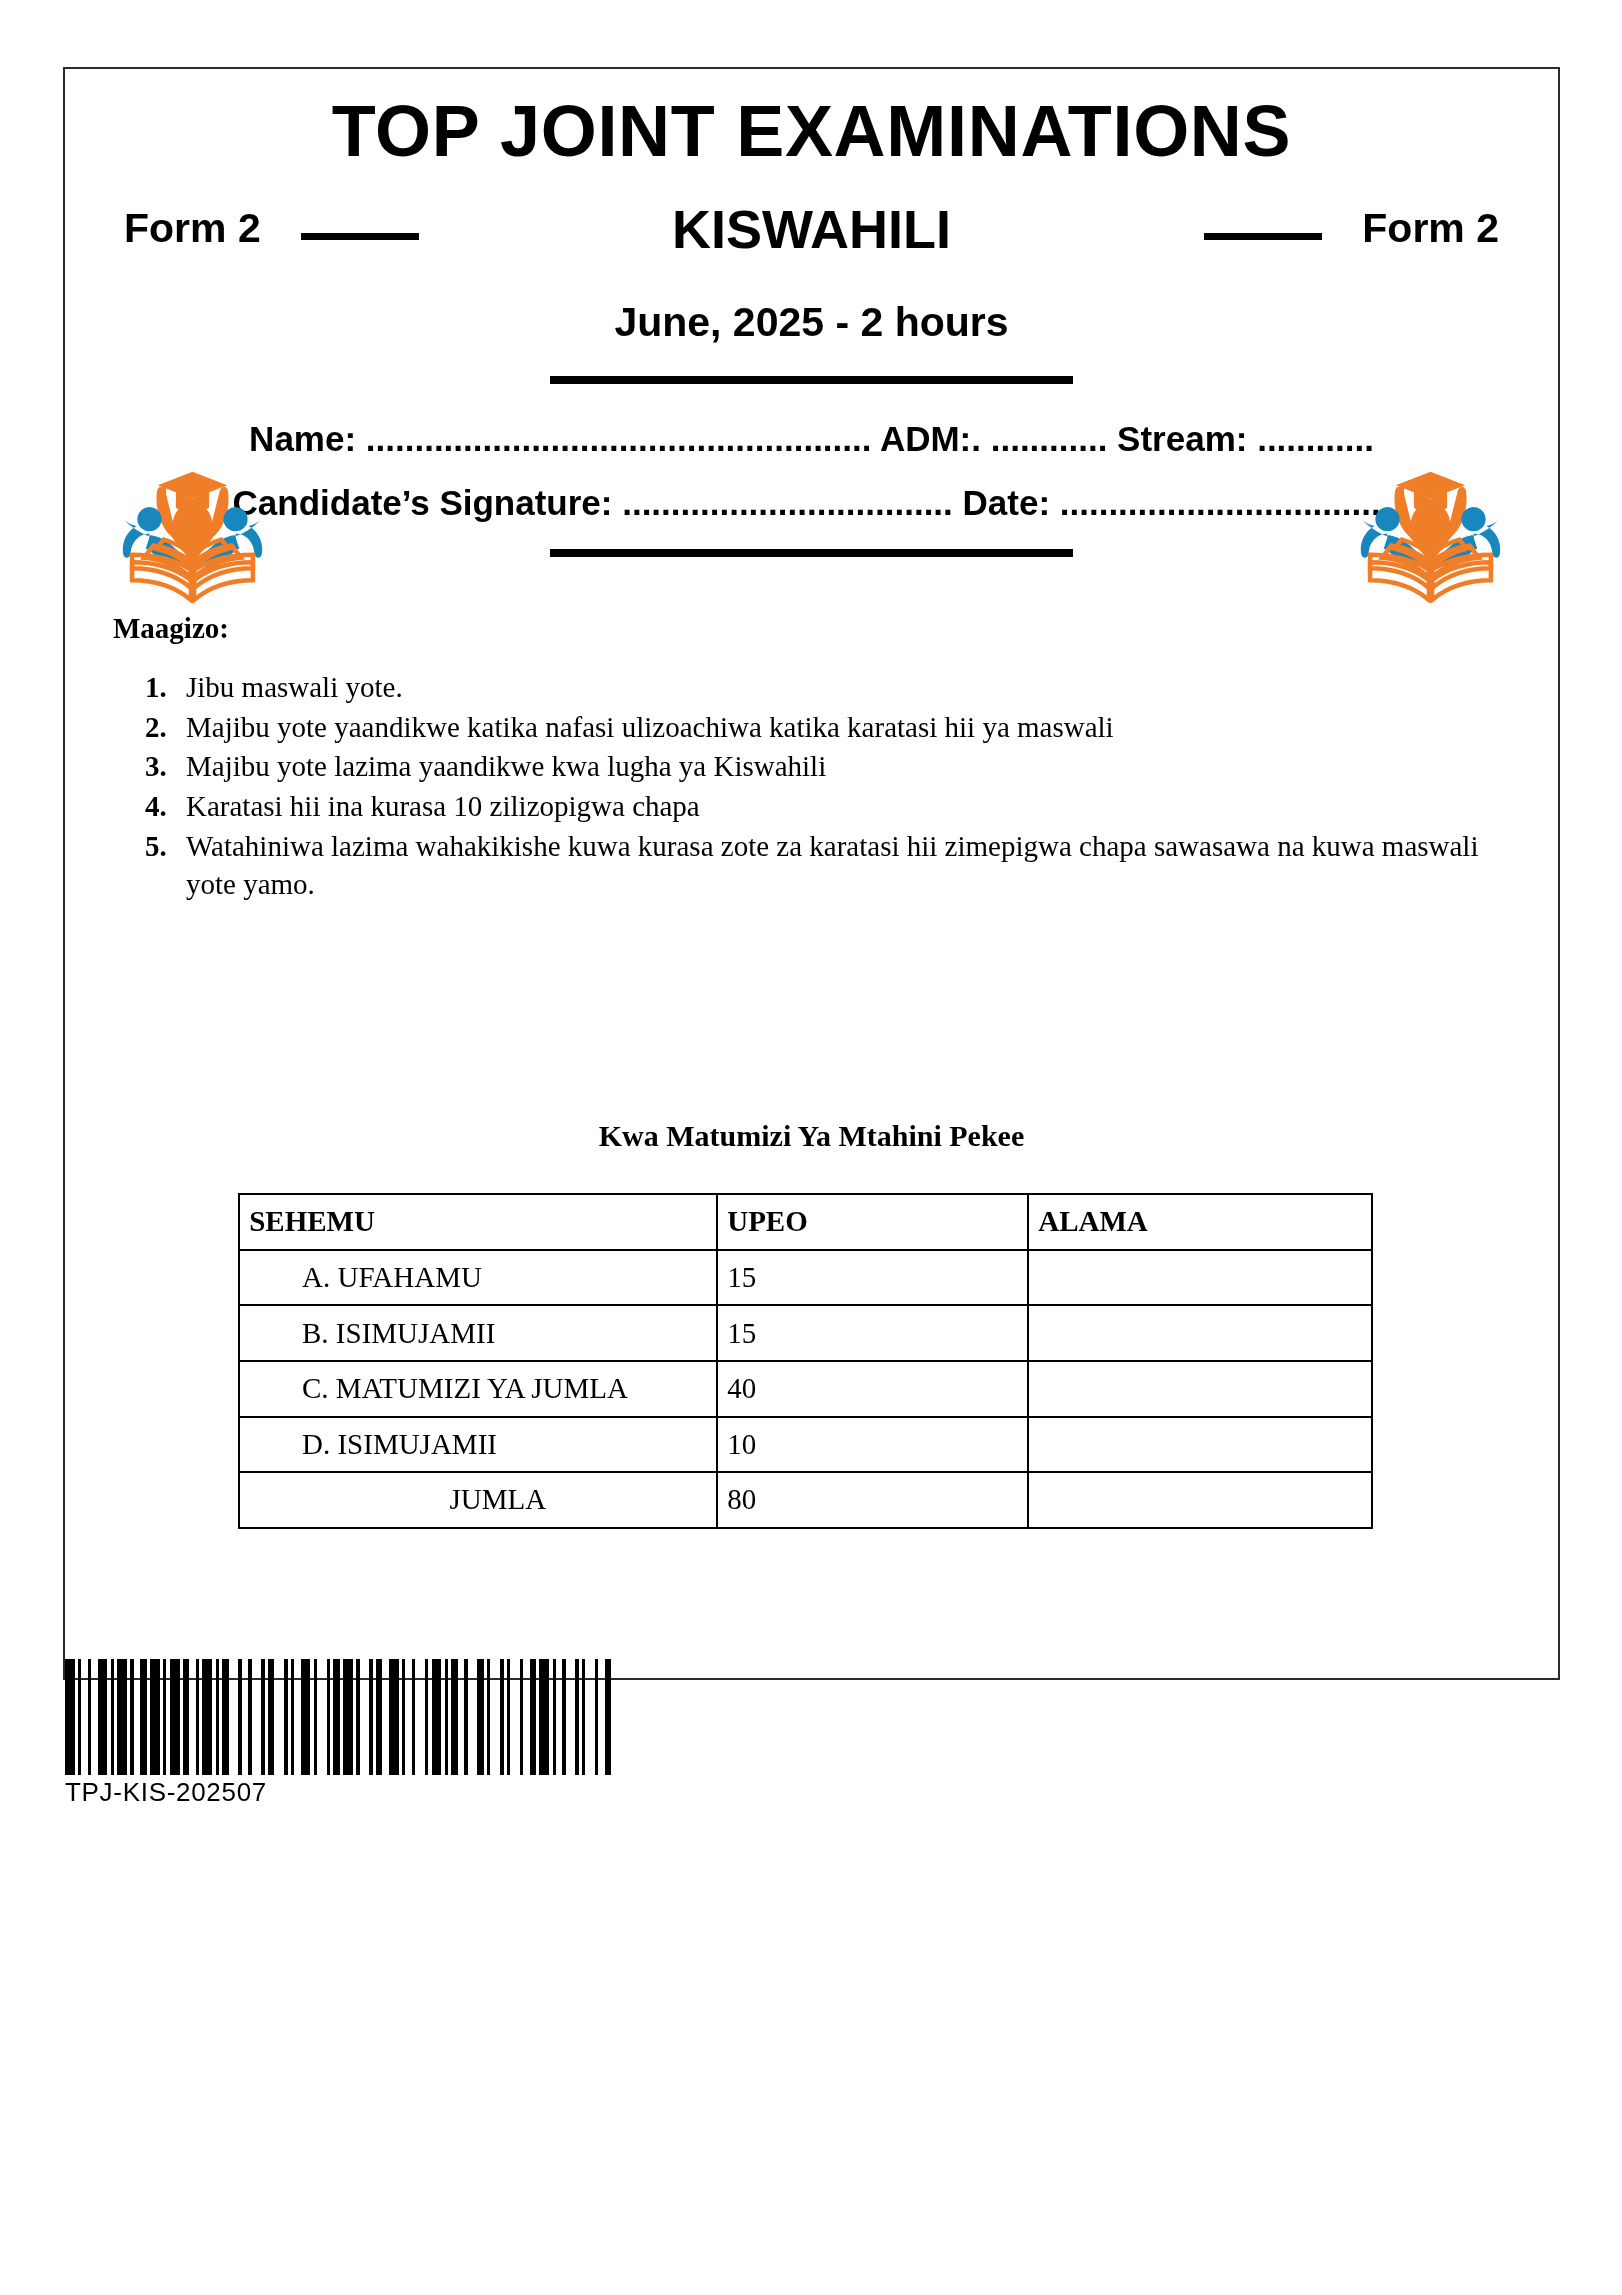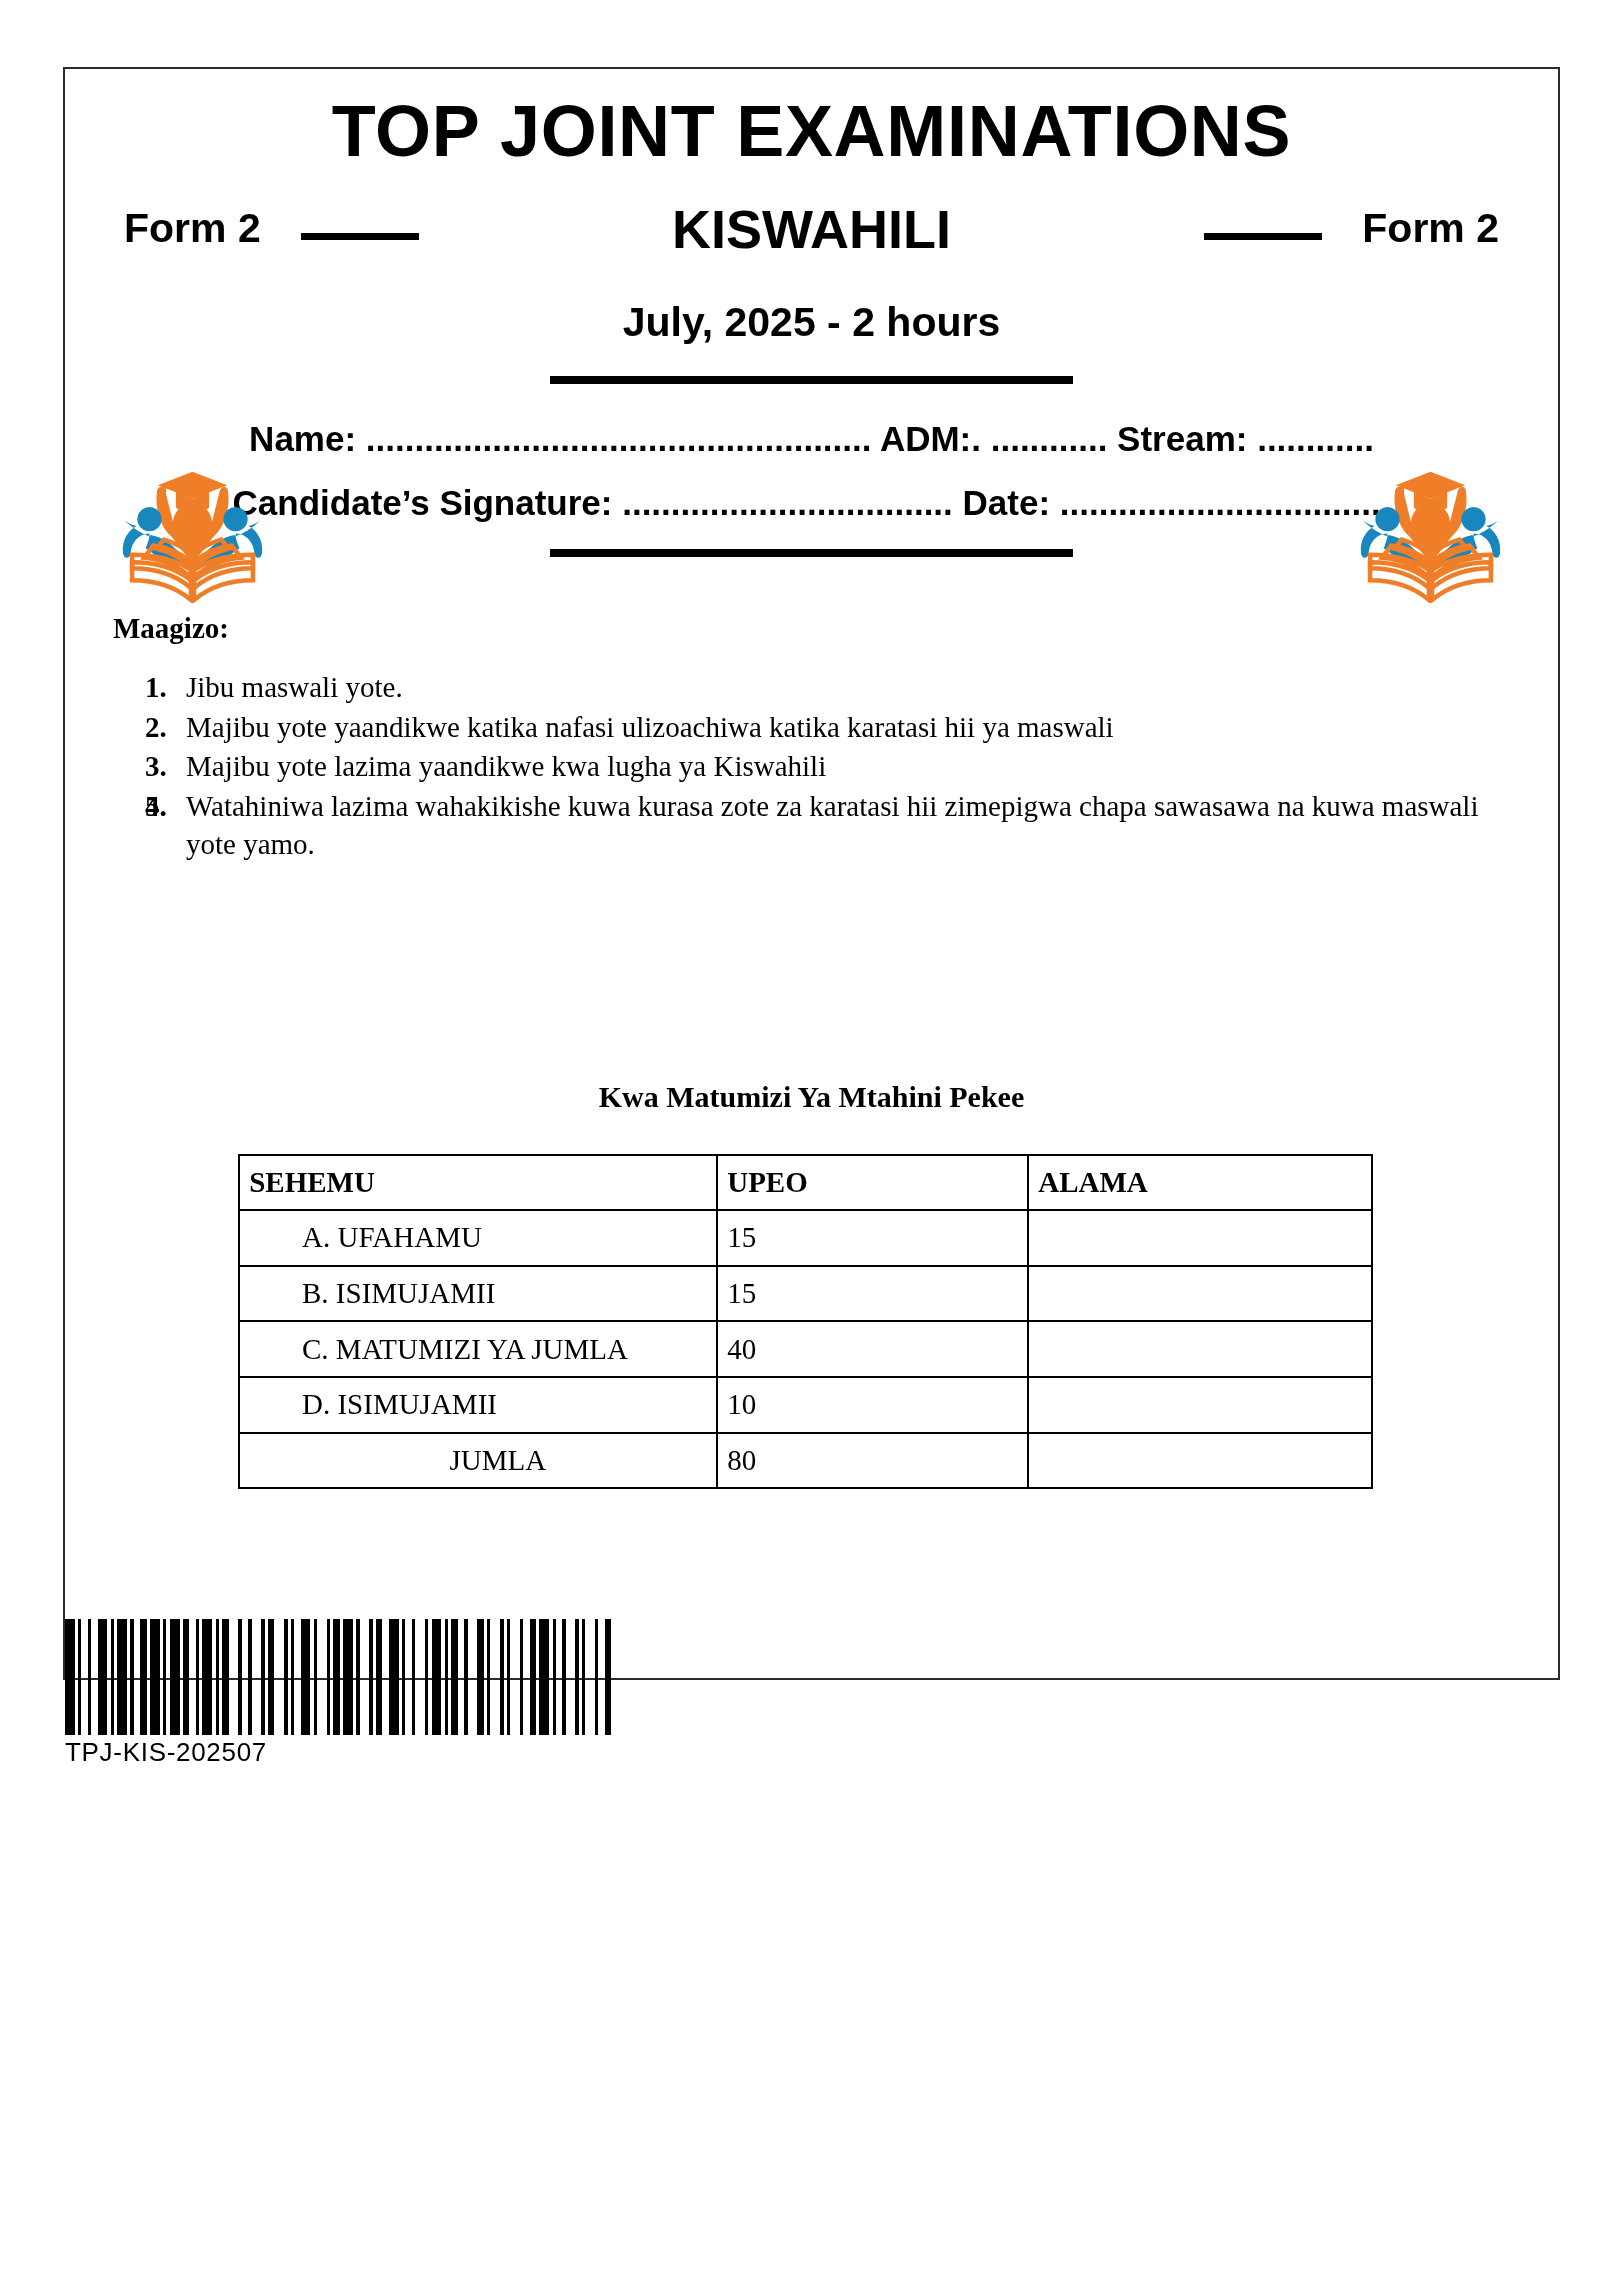--- a/index.html
+++ b/index.html
@@ -333,21 +333,21 @@
         </g>
         <g fill="none" stroke="#F07E28" stroke-width="6" transform="translate(200,0) scale(-1,1)">
           <path d="M98,196 C74,176 46,170 20,170 L20,146 C48,146 76,152 98,170 Z"></path>
           <path d="M98,180 C74,160 46,154 20,154 L20,136 C48,136 76,142 98,156 Z"></path>
           <path d="M98,166 C80,150 58,142 36,140 L48,124 C66,126 84,134 98,146 Z"></path>
           <path d="M98,152 C84,140 68,132 52,128 L62,116 C76,120 90,128 98,136 Z"></path>
         </g>
       </svg>
     </div>
 
-    <div id="date-line">July, 2025 - 2 hours</div>
+    <div id="date-line">June, 2025 - 2 hours</div>
 
     <div class="thick-rule" id="rule-top"></div>
 
     <div class="cand-line" id="cand-line-1">Name: .................................................... ADM:. ............ Stream: ............</div>
     <div class="cand-line" id="cand-line-2">Candidate’s Signature: .................................. Date: ..................................</div>
 
     <div class="thick-rule" id="rule-bottom"></div>
 
     <div id="maagizo-heading">Maagizo:</div>
 
@@ -359,20 +359,21 @@
       <li>
         <span class="num">2.</span>
         <span>Majibu yote yaandikwe katika nafasi ulizoachiwa katika karatasi hii ya maswali</span>
       </li>
       <li>
         <span class="num">3.</span>
         <span>Majibu yote lazima yaandikwe kwa lugha ya Kiswahili</span>
       </li>
       <li>
         <span class="num">4.</span>
+        <span>Karatasi hii ina kurasa 10 zilizopigwa chapa</span>
       </li>
       <li>
         <span class="num">5.</span>
         <span>Watahiniwa lazima wahakikishe kuwa kurasa zote za karatasi hii zimepigwa chapa sawasawa na kuwa maswali yote yamo.</span>
       </li>
     </ol>
 
     <div id="table-caption">Kwa Matumizi Ya Mtahini Pekee</div>
 
     <table id="marks-table">

